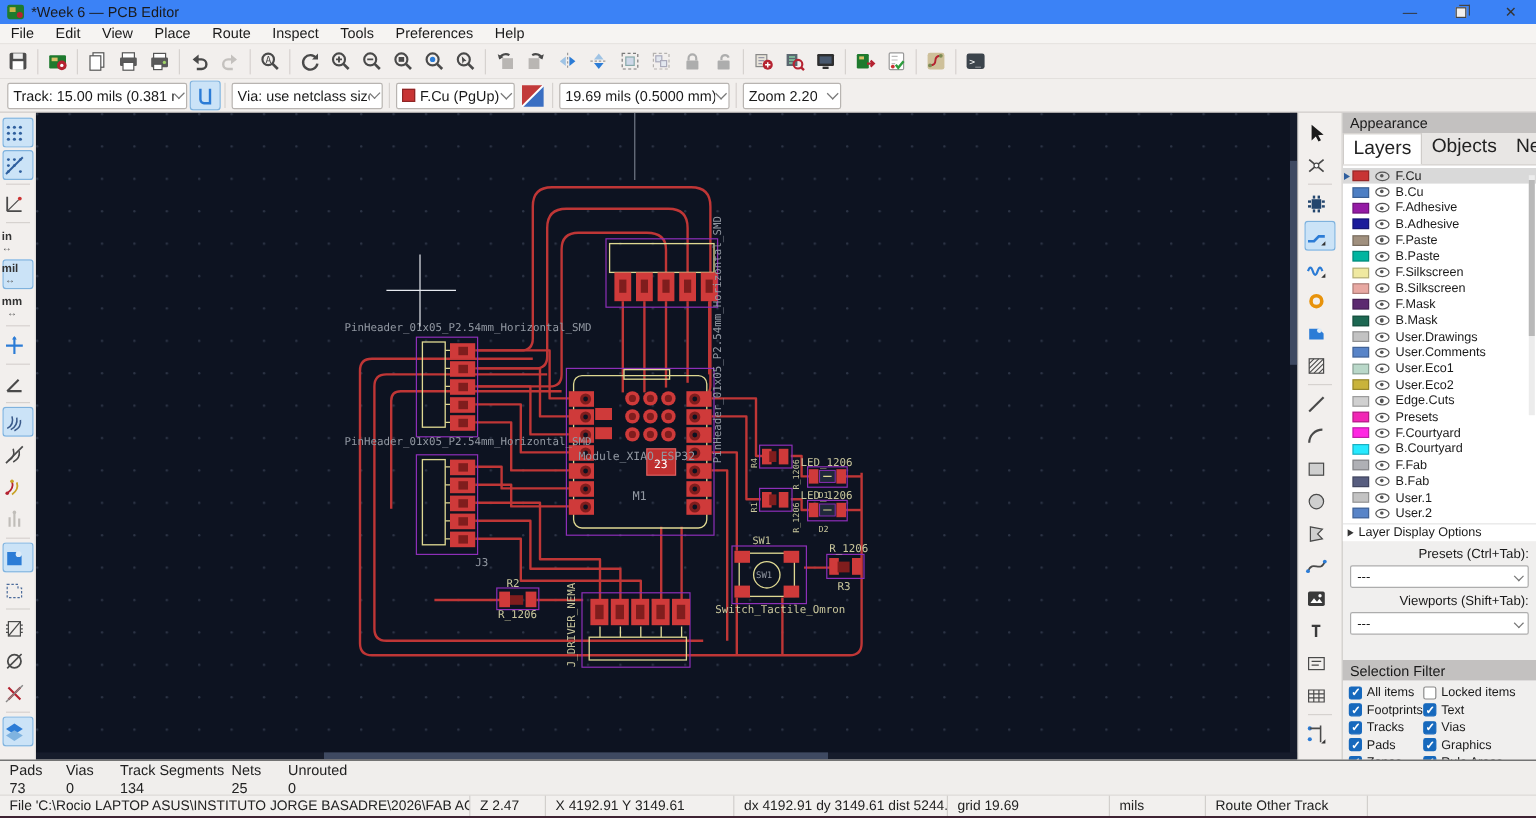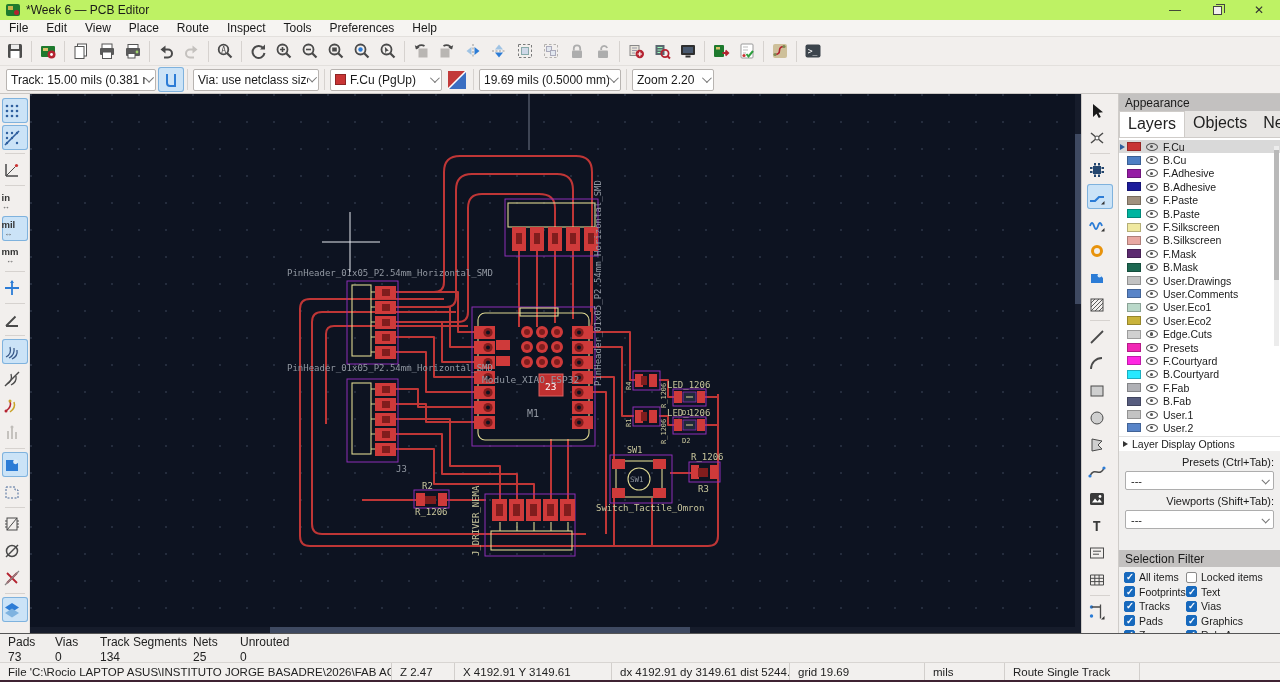--- a/index.html
+++ b/index.html
@@ -1,17 +1,17 @@
 <!DOCTYPE html>
 <html><head>
 <meta charset="utf-8">
 <style>
   * { margin:0; padding:0; box-sizing:border-box; }
   html,body { width:1280px; height:682px; overflow:hidden; font-family:"Liberation Sans", sans-serif; background:#f2efed; }
-  .titlebar { height:20px; display:flex; align-items:center; background:#bef264; font-size:12px; color:#1a1a1a; }
+  .titlebar { height:20px; display:flex; align-items:center; background:#3b82f6; font-size:12px; color:#1a1a1a; }
   .app-ico { width:14px; height:12px; margin:0 6px 0 6px; background:#1e7a2e; border-radius:2px; position:relative; }
   .app-ico::after{content:'';position:absolute;left:2px;top:2px;width:5px;height:4px;background:#c9b34a;}
   .app-ico::before{content:'';position:absolute;right:1px;bottom:1px;width:5px;height:5px;border-radius:50%;background:#b52331;}
   .win-controls { margin-left:auto; display:flex; }
   .win-btn { width:42px; height:20px; display:flex; align-items:center; justify-content:center; font-size:12px; color:#333; }
   .restore-glyph{width:9px;height:9px;border:1px solid #444;position:relative;background:#f2efed;}
   .restore-glyph::before{content:'';position:absolute;left:2px;top:-3px;width:8px;height:8px;border:1px solid #444;border-left:none;border-bottom:none;}
   .menubar { height:17px; display:flex; align-items:center; background:#f6f4f2; font-size:12px; color:#1a1a1a; border-bottom:1px solid #e3e0dd;}
   .menu-item { padding:1px 9px; }
   .toolbar { height:29px; display:flex; align-items:center; background:#f2efed; padding-left:2px; border-bottom:1px solid #e3e0dd;}
@@ -318,21 +318,21 @@
       <svg width="20" height="20">
         <path d="M6 4 V13 a3 3 0 0 0 3 3 H14 V4" fill="none" stroke="#2c7cd6" stroke-width="2"></path>
       </svg>
     </span>
   <span class="vsep"></span>
   <div class="dd" style="width:126px">
       <span class="txt">Via: use netclass sizes</span>
       <span class="chev"></span>
     </div>
   <span class="vsep"></span>
-  <div class="dd" style="width:112px">
+  <div class="dd" style="width:99px">
       <span class="swatch-sm"></span>
       <span class="txt">F.Cu (PgUp)</span>
       <span class="chev"></span>
     </div>
   <span class="tb">
       <svg width="22" height="22">
         <path d="M2 2 H20 L2 20 Z" fill="#c23a3a"></path>
         <path d="M20 2 V20 H2 Z" fill="#3a6ec2"></path>
         <path d="M20 2 L2 20" stroke="#fff" stroke-width="1.6"></path>
       </svg>
@@ -1071,16 +1071,16 @@
   <span class="stat" style="left:240px"><span>Unrouted</span><span class="v">0</span></span>
 </div>
 
 <div class="statusbar">
   <span class="seg" style="width:392px">File 'C:\Rocio LAPTOP ASUS\INSTITUTO JORGE BASADRE\2026\FAB ACADEMY\sema...</span>
   <span class="seg" style="width:63px">Z 2.47</span>
   <span class="seg" style="width:157px">X 4192.91  Y 3149.61</span>
   <span class="seg" style="width:178px">dx 4192.91  dy 3149.61  dist 5244.10</span>
   <span class="seg" style="width:135px">grid 19.69</span>
   <span class="seg" style="width:80px">mils</span>
-  <span class="seg" style="width:135px">Route Single Track</span>
+  <span class="seg" style="width:135px">Route Other Track</span>
   <span class="seg" style="flex:1;border-right:none"></span>
 </div>
 <div class="bottomline"></div>
 
 </body></html>

